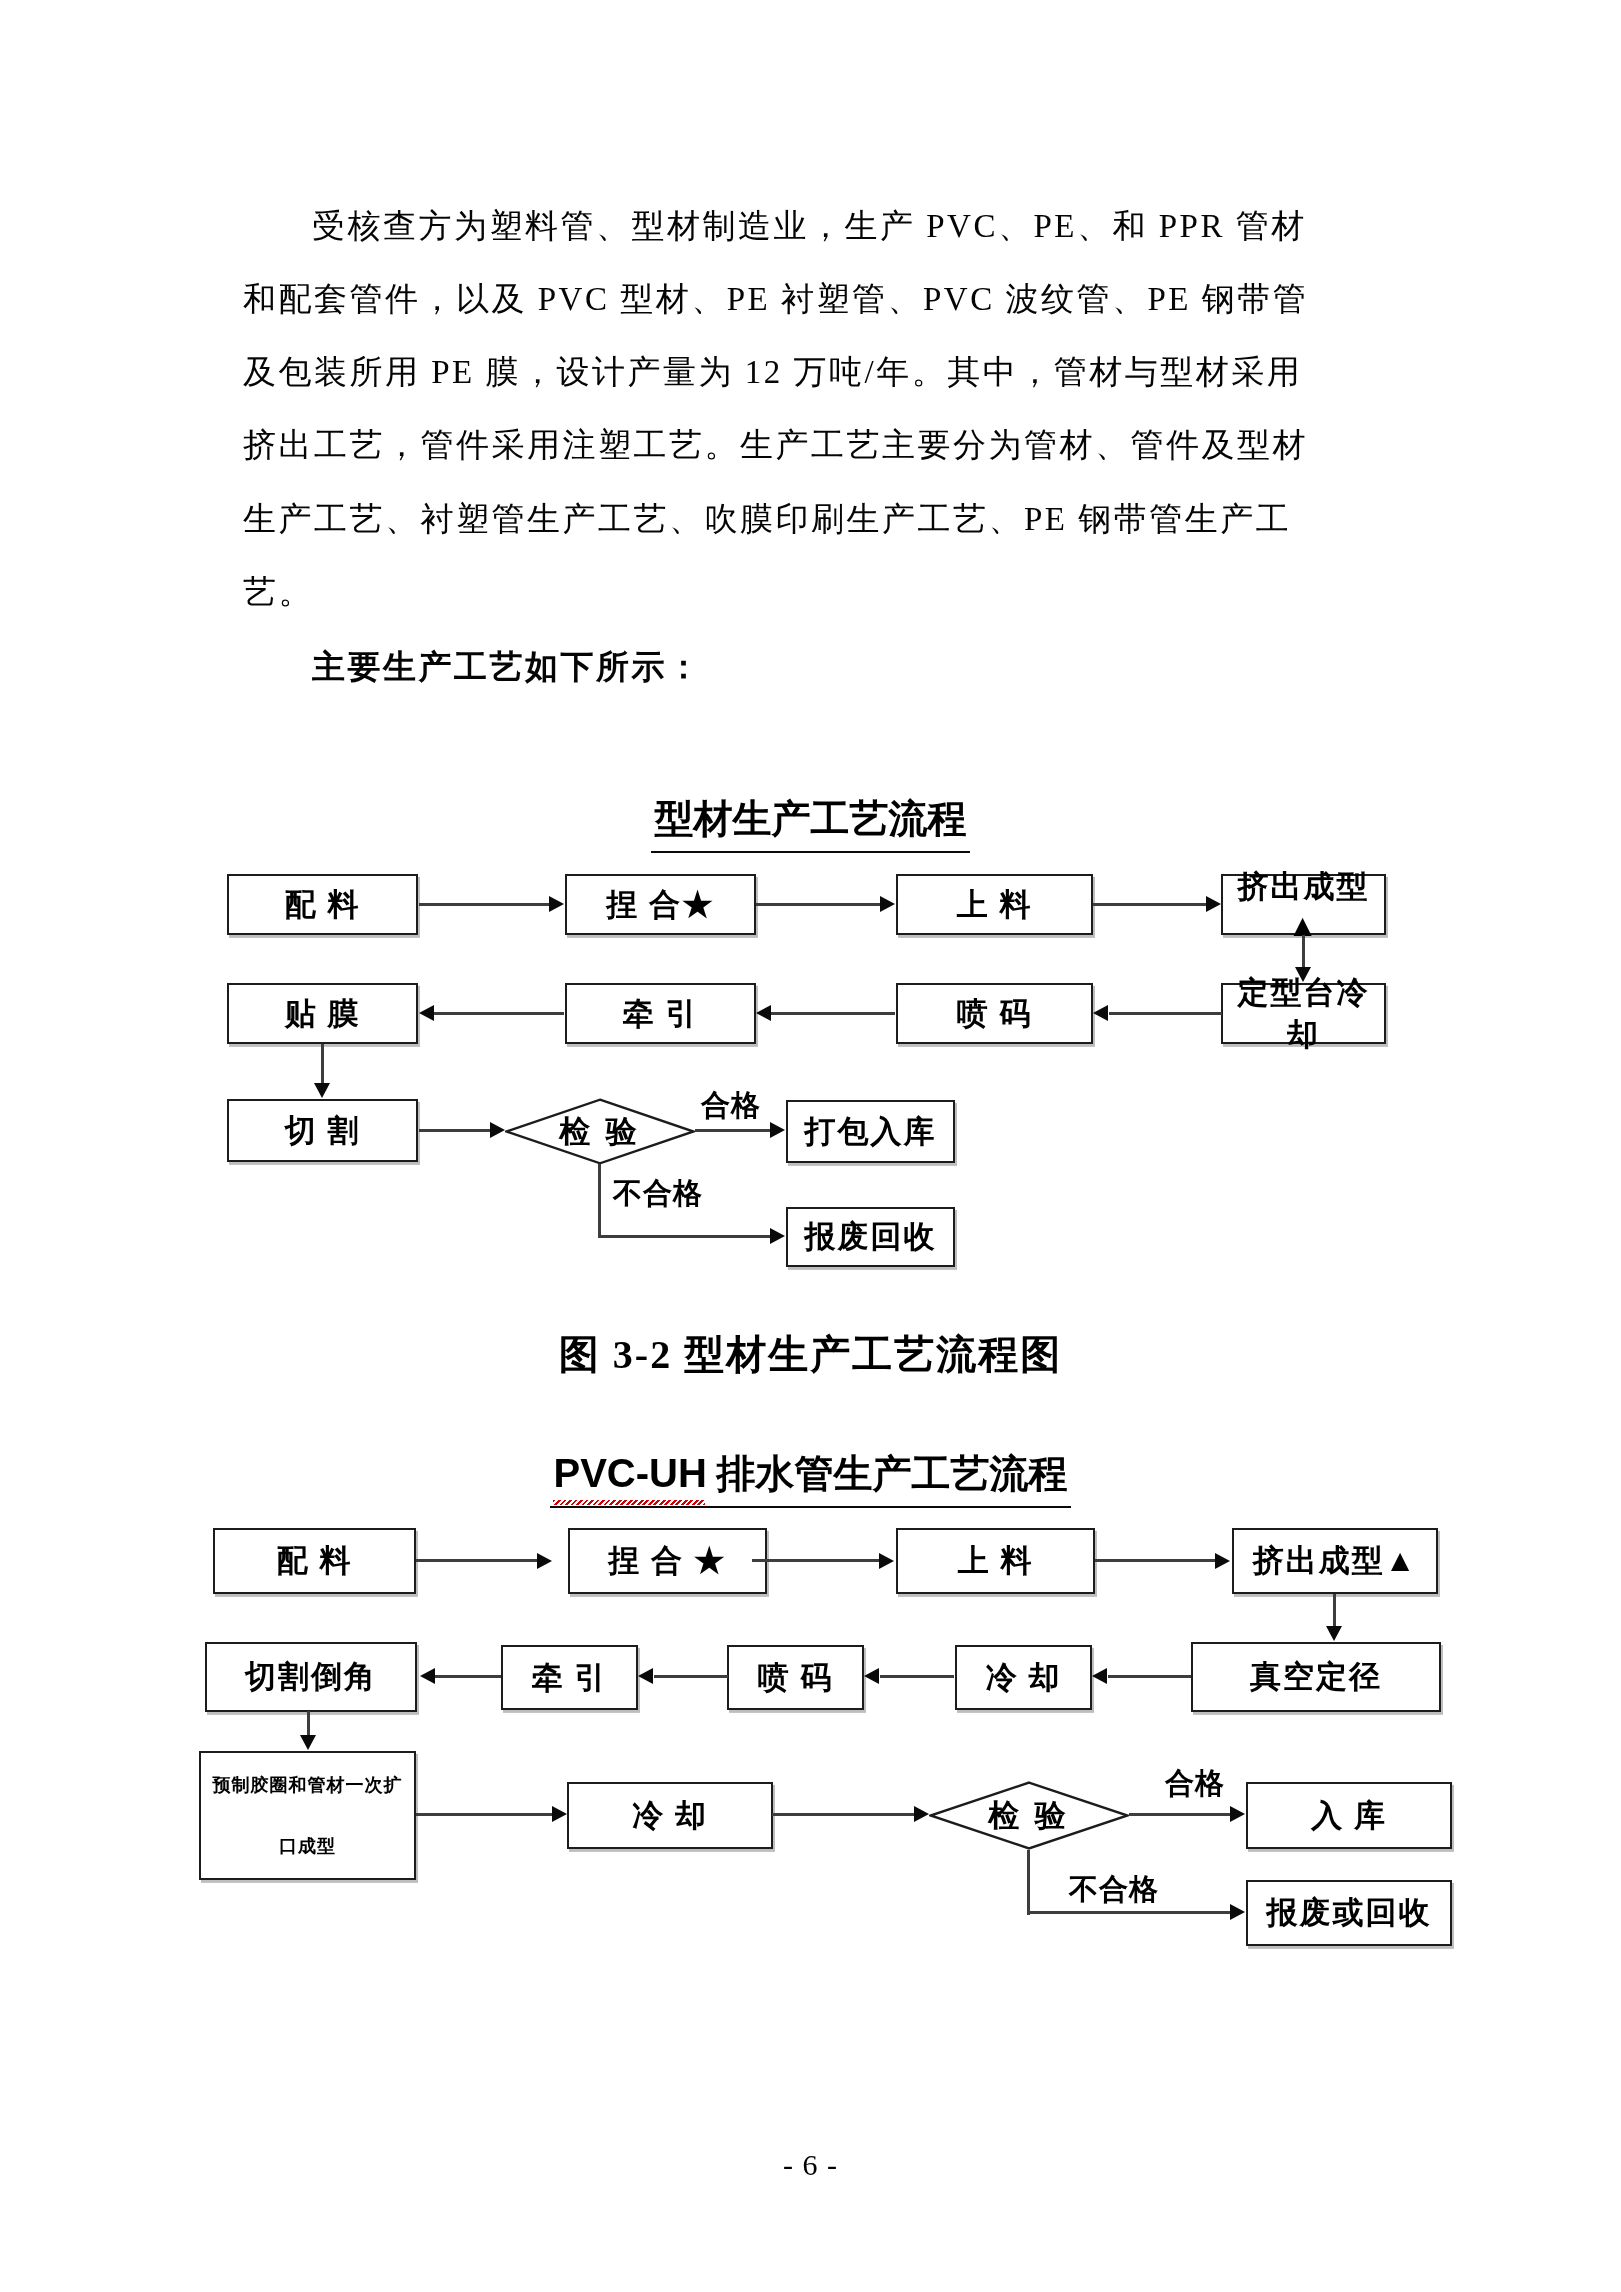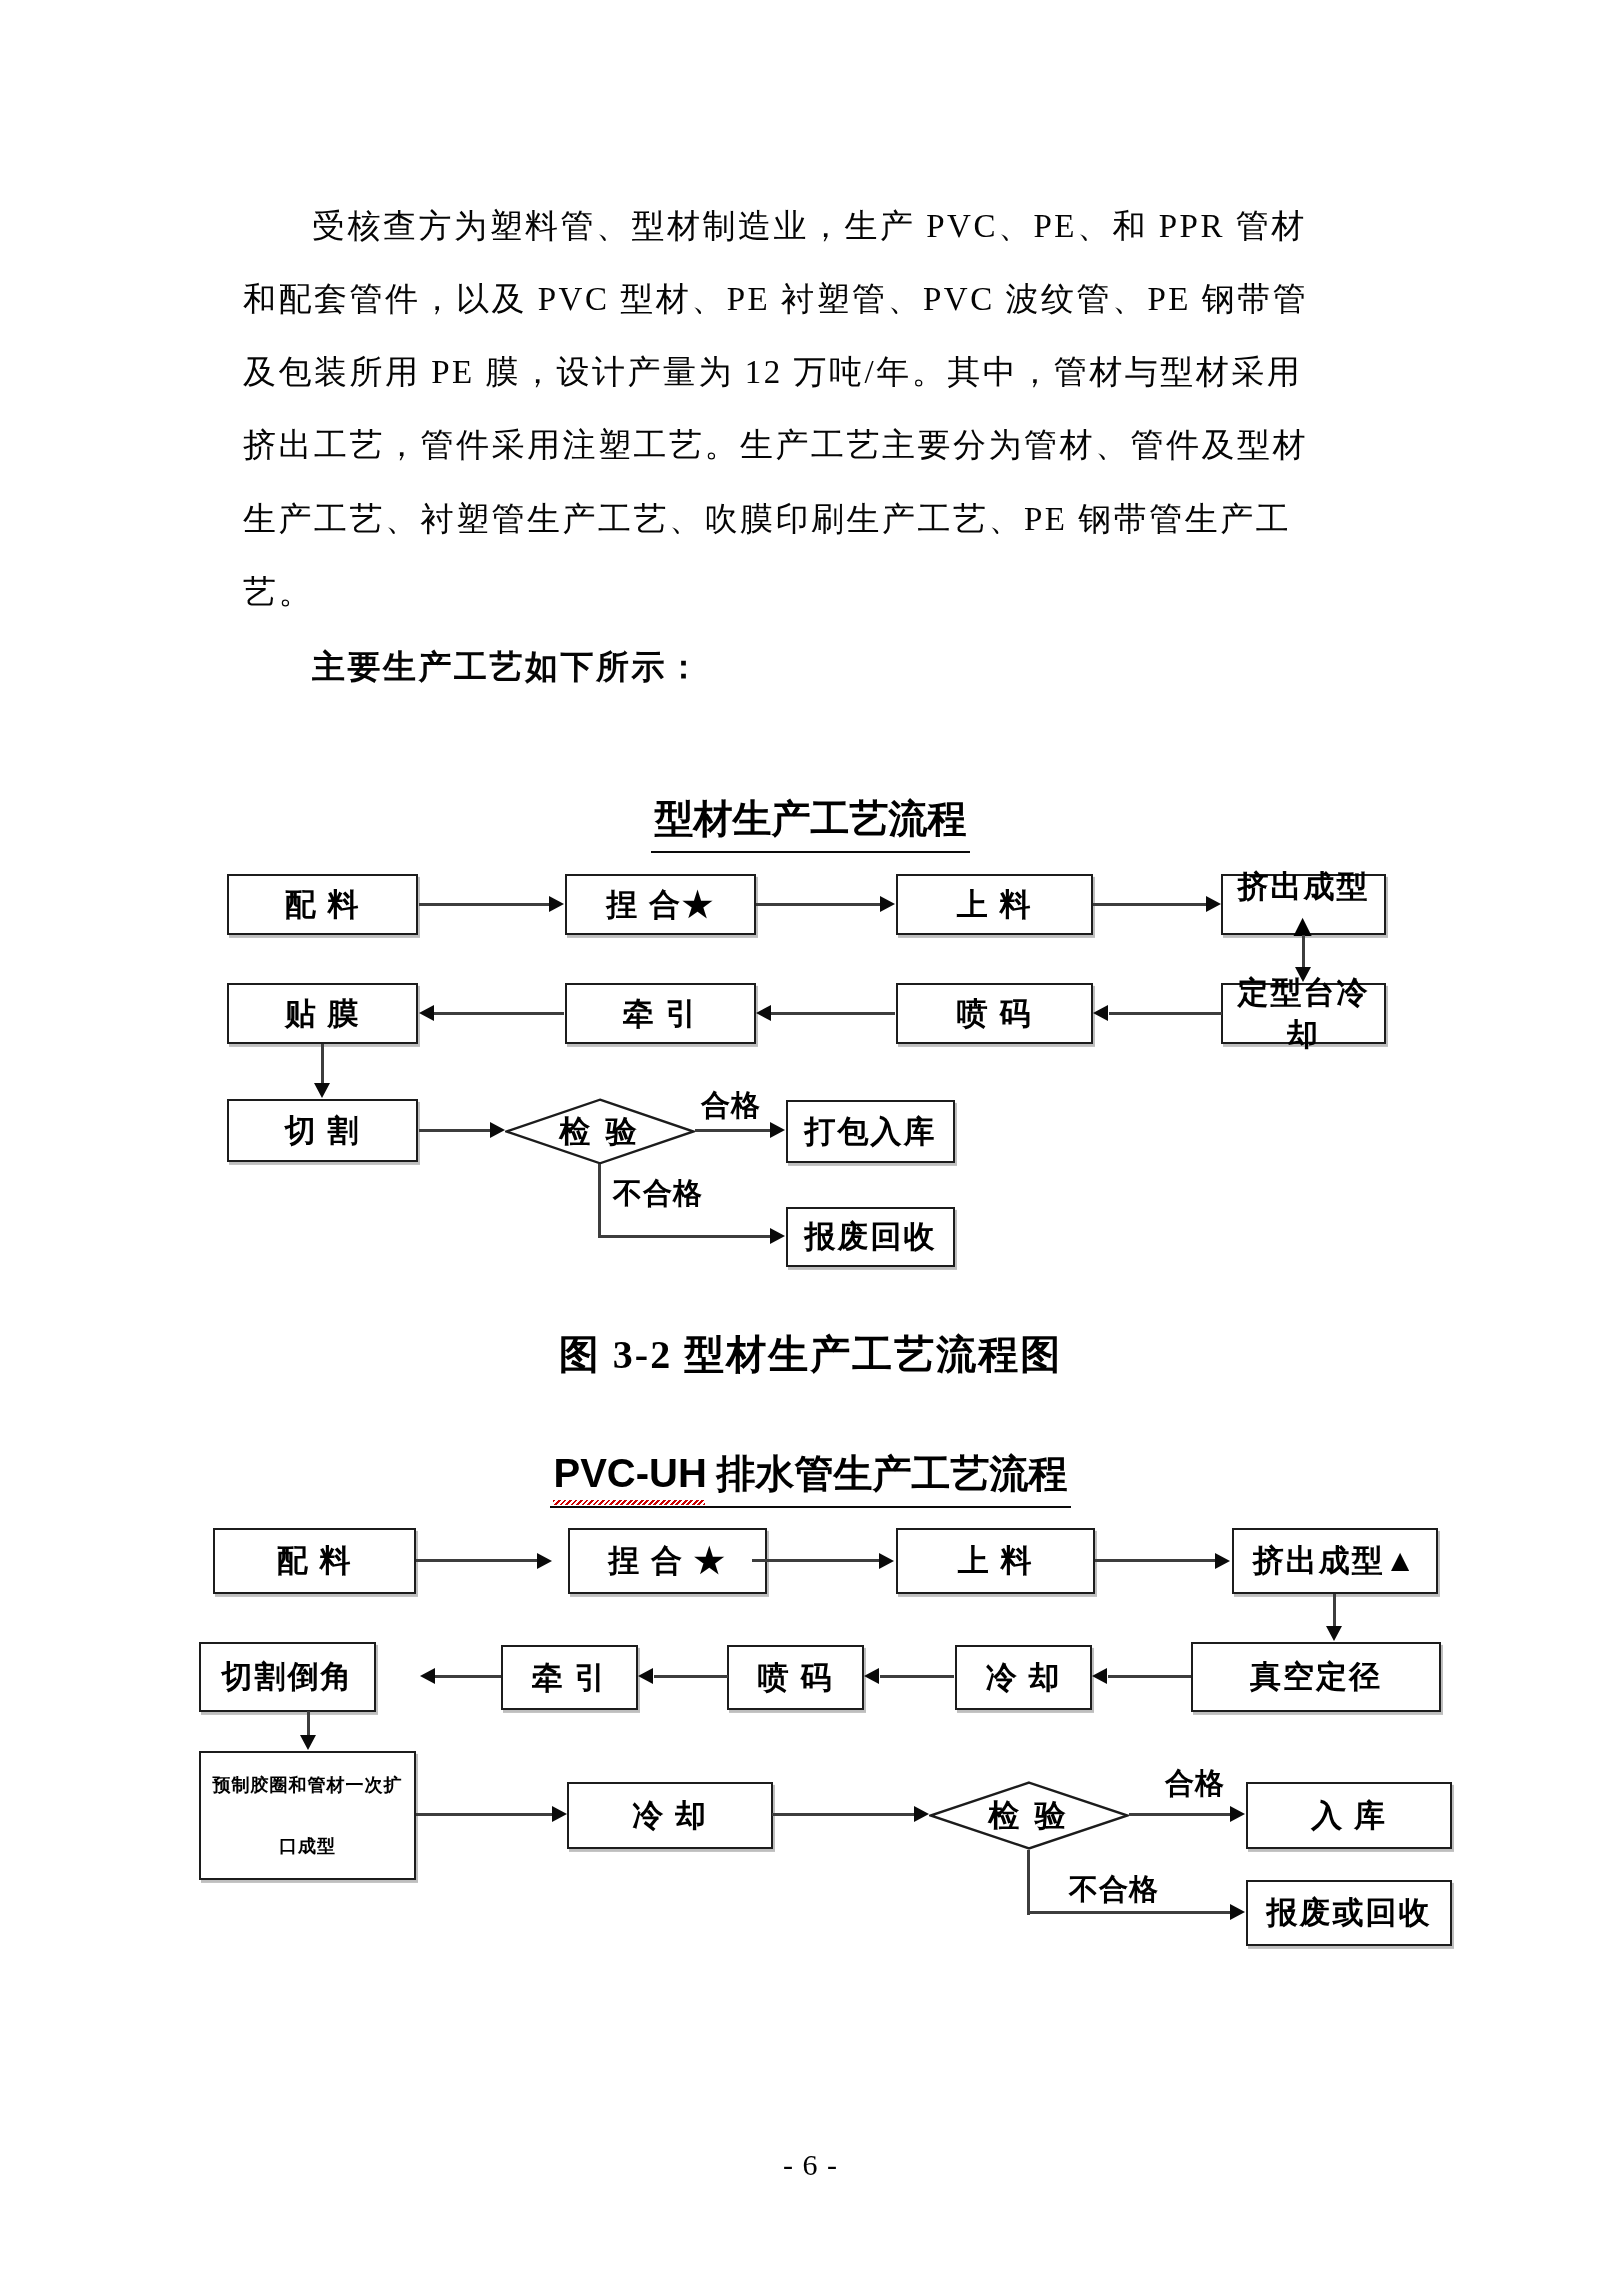--- a/index.html
+++ b/index.html
@@ -146,21 +146,21 @@
   <div class="hline" style="left:416px; top:1559px; width:122px;"></div>
   <div class="ah-r" style="left:537px; top:1553px;"></div>
   <div class="hline" style="left:752px; top:1559px; width:128px;"></div>
   <div class="ah-r" style="left:879px; top:1553px;"></div>
   <div class="hline" style="left:1095px; top:1559px; width:122px;"></div>
   <div class="ah-r" style="left:1215px; top:1553px;"></div>
 
   <div class="vline" style="left:1333px; top:1594px; height:34px;"></div>
   <div class="ah-d" style="left:1326px; top:1626px;"></div>
 
-  <div class="node" style="left:199px; top:1642px; width:177px; height:70px;font-family:Liberation Mono, monospace;">切割倒角</div>
+  <div class="node" style="left:205px; top:1642px; width:212px; height:70px;font-family:Liberation Mono, monospace;">切割倒角</div>
   <div class="node" style="left:501px; top:1645px; width:137px; height:65px;">牵 引</div>
   <div class="node" style="left:727px; top:1645px; width:137px; height:65px;">喷 码</div>
   <div class="node" style="left:955px; top:1645px; width:137px; height:65px;">冷 却</div>
   <div class="node" style="left:1191px; top:1642px; width:250px; height:70px;">真空定径</div>
 
   <div class="hline" style="left:1108px; top:1675px; width:83px;"></div>
   <div class="ah-l" style="left:1092px; top:1668px;"></div>
   <div class="hline" style="left:880px; top:1675px; width:74px;"></div>
   <div class="ah-l" style="left:864px; top:1668px;"></div>
   <div class="hline" style="left:654px; top:1675px; width:74px;"></div>

